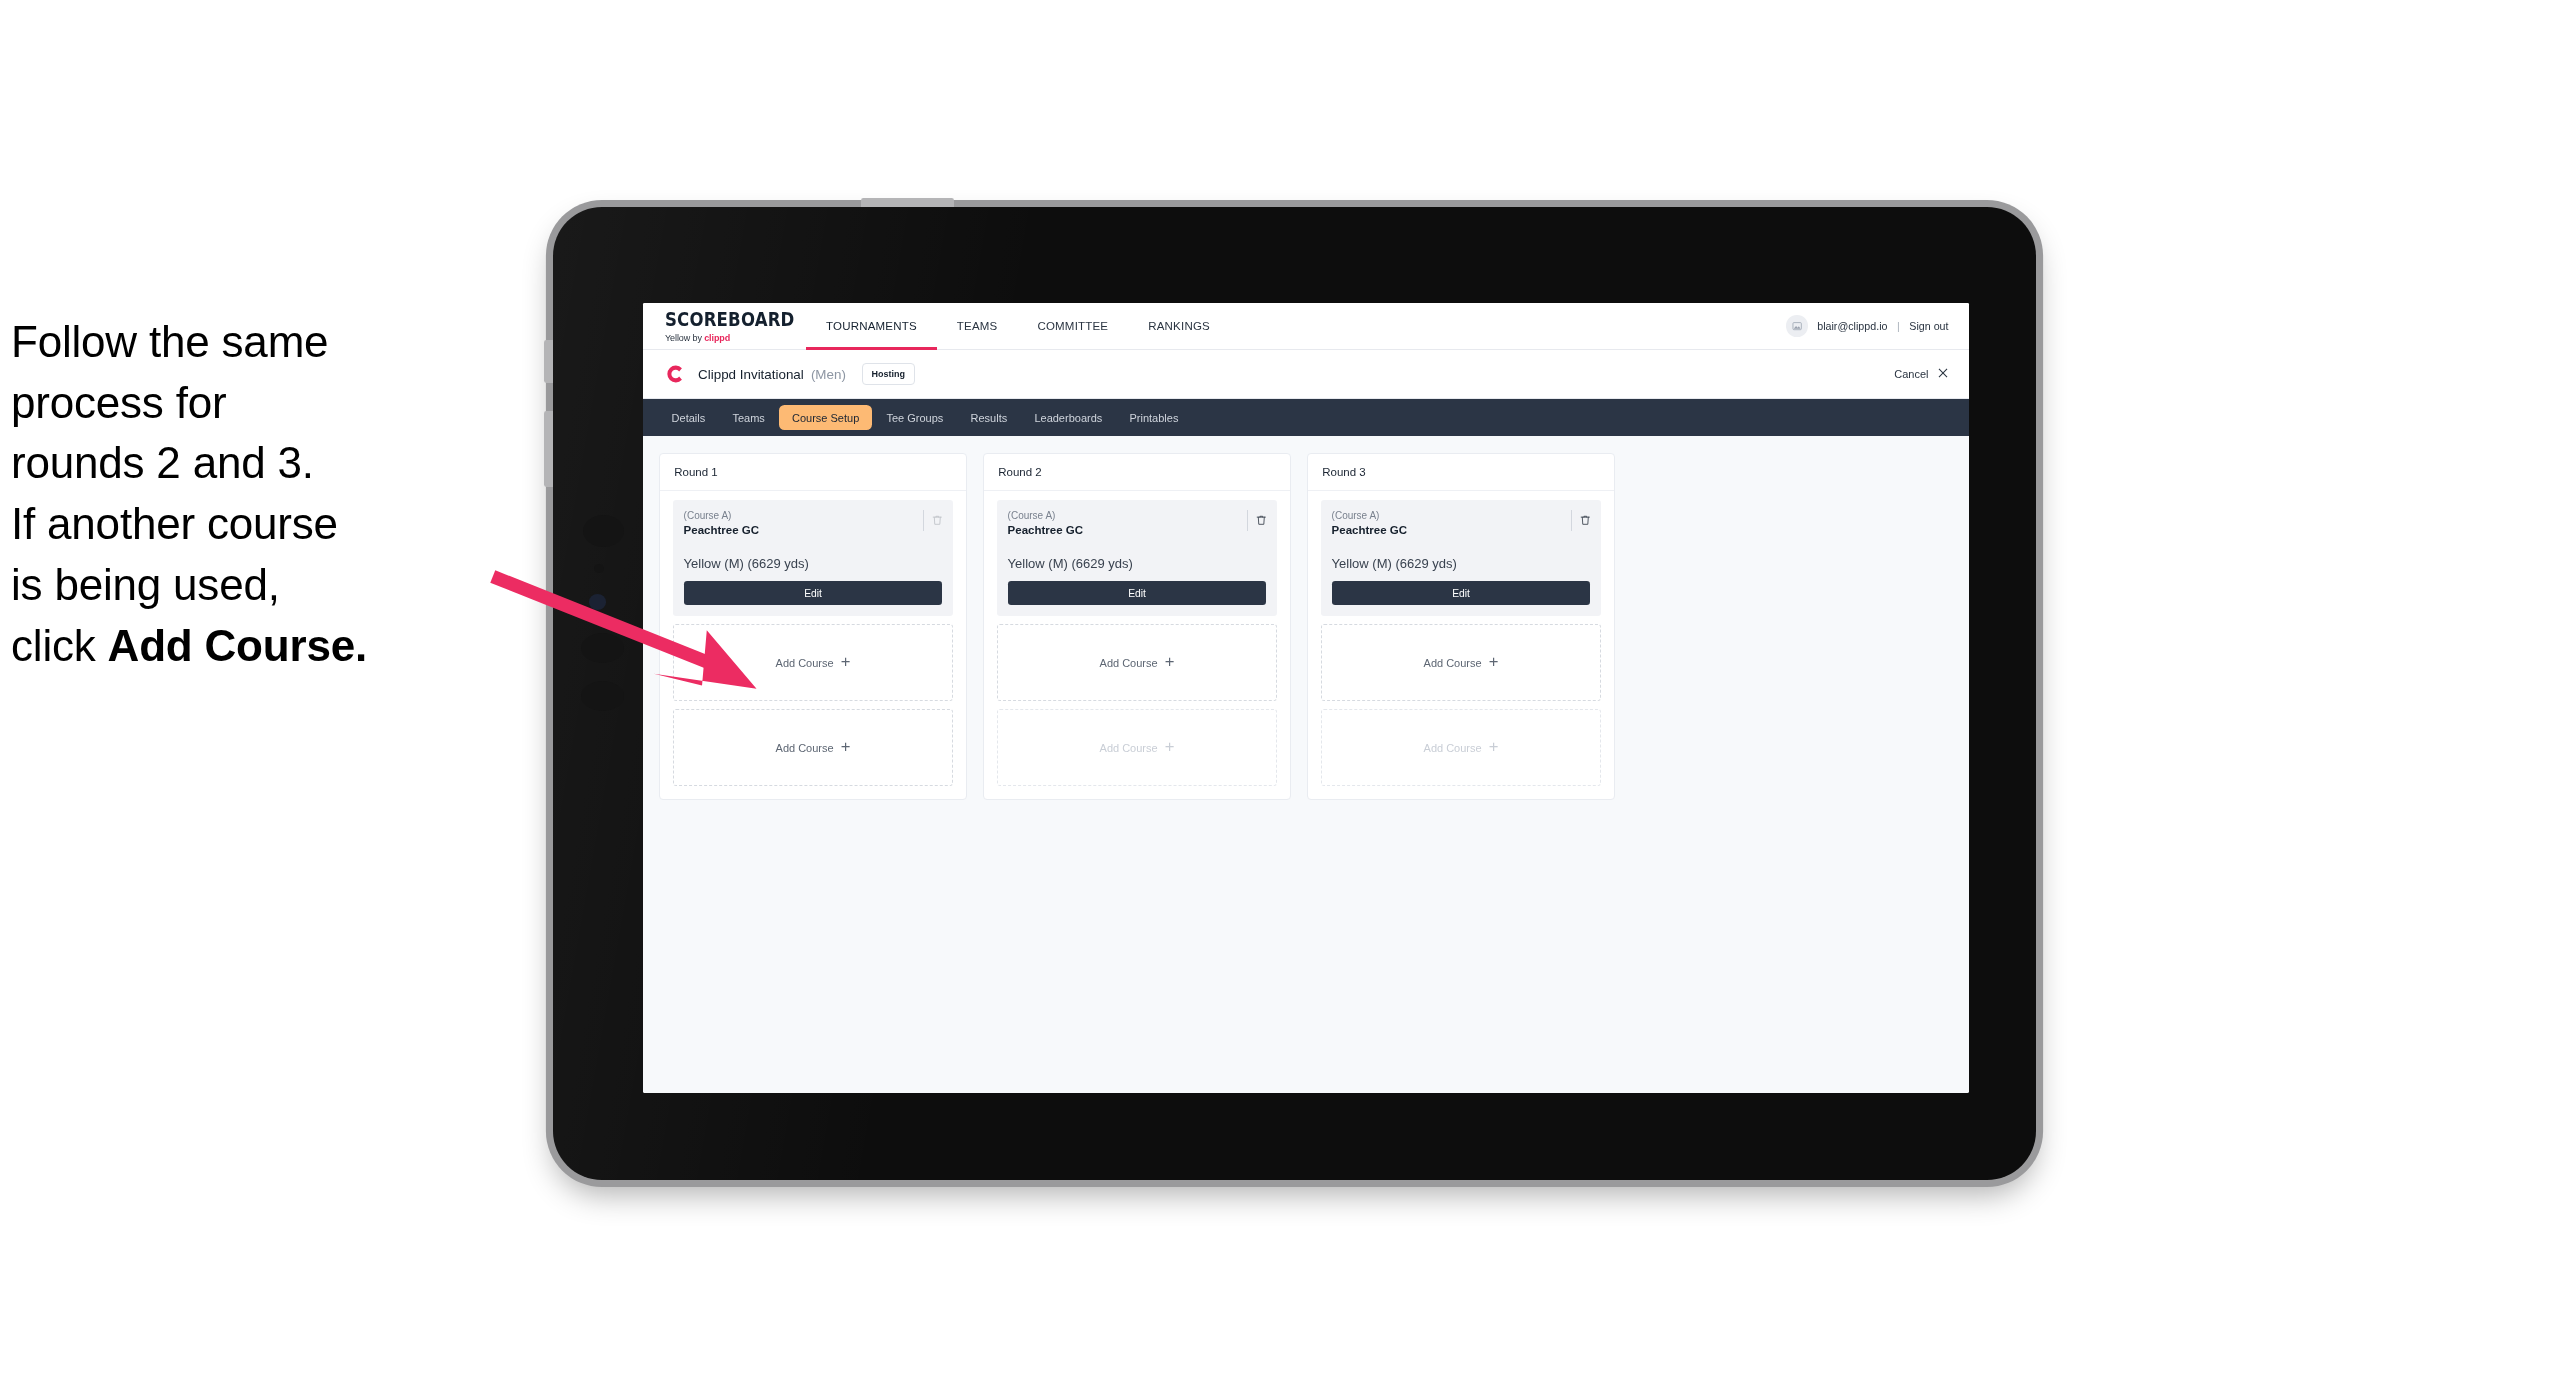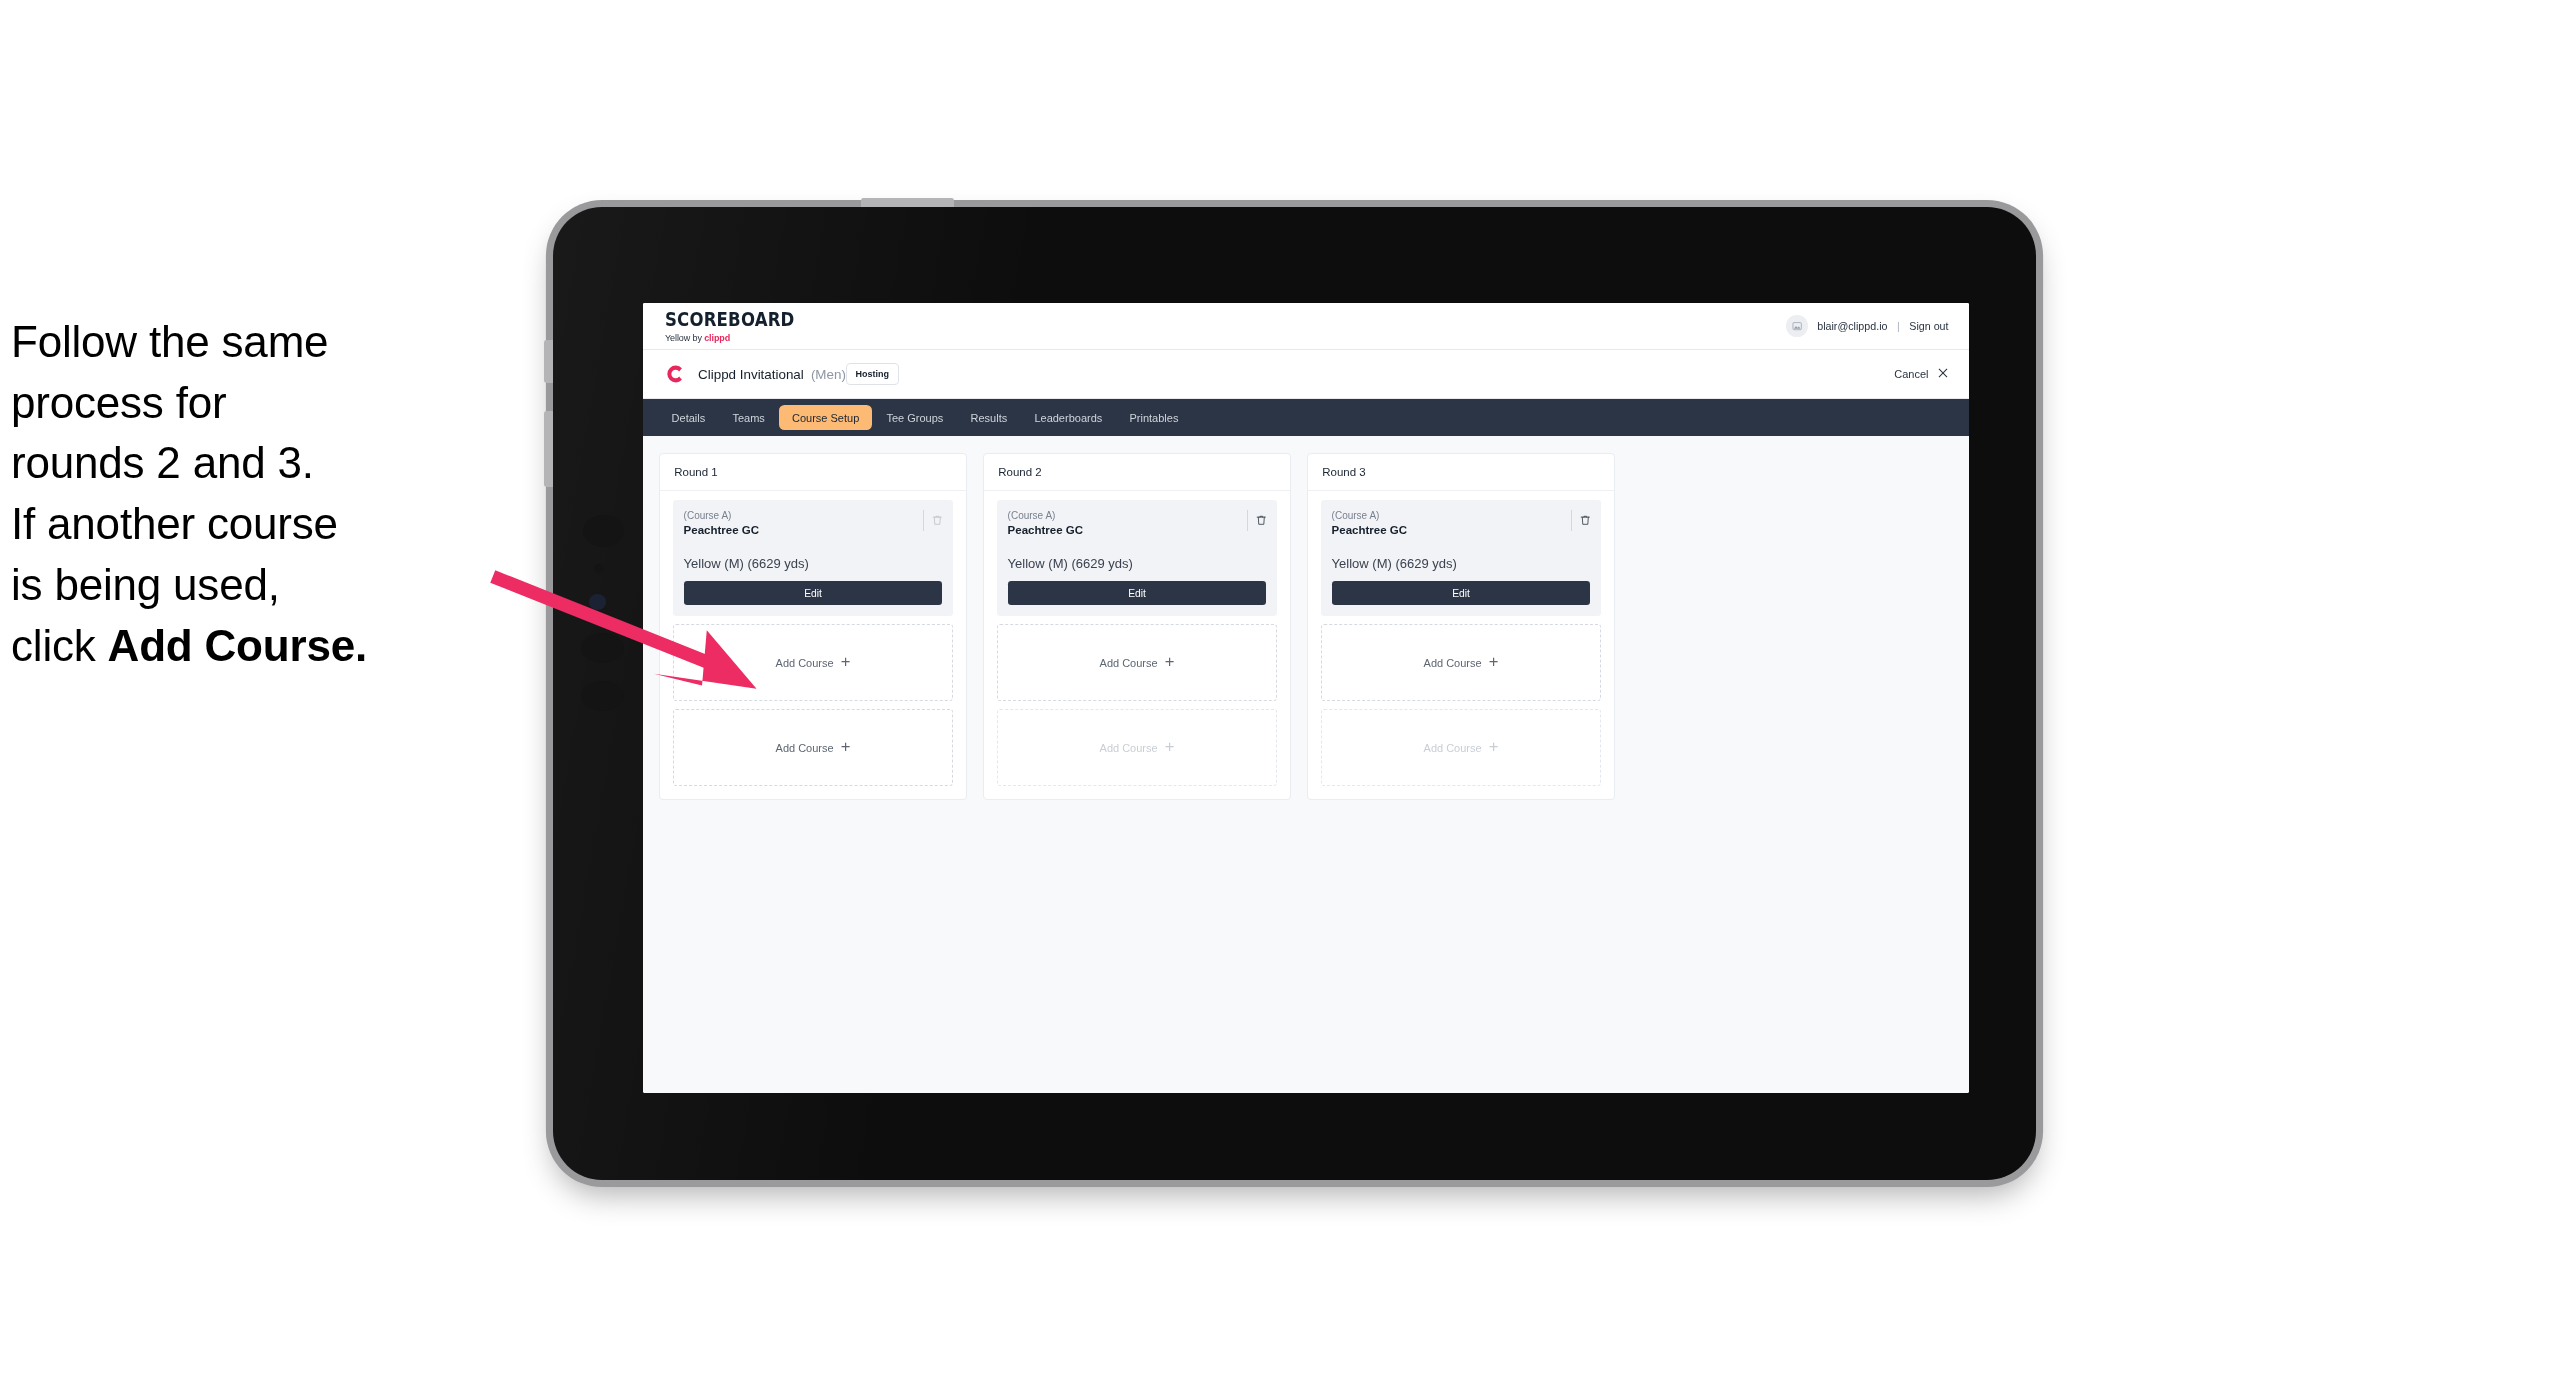--- a/index.html
+++ b/index.html
@@ -100,21 +100,21 @@
     height: 49px; background:#ffffff; display:flex; align-items:center;
     padding: 0 20.5px 0 22px; border-bottom: 0.8px solid #e7e9ee;
   }
   .c-logo {
     width: 20.5px; height: 20.5px; margin-right: 12.6px; flex:0 0 auto;
     display:flex; align-items:center; justify-content:center;
   }
   .t-name { font-size: 13.4px; color:#16202d; font-weight:400; }
   .t-gender { font-size: 13.4px; color:#8d96a3; margin-left:7.1px; }
   .t-badge {
-    margin-left: 0; border:0.8px solid #dfe3e9; border-radius:4px;
+    margin-left: 16px; border:0.8px solid #dfe3e9; border-radius:4px;
     padding: 4.7px 8.7px; font-size:9px; font-weight:700; color:#16202d; background:#fff;
   }
   .titlebar-right {
     margin-left:auto; display:flex; align-items:center; gap:8px;
     font-size:11px; color:#2a3441; cursor:pointer;
   }
 
   
   .tabstrip {
     height: 37px; background:#2b3545; display:flex; align-items:center; padding-left: 16px; gap: 2px;
@@ -191,20 +191,26 @@
     <div class="bezel-dot" style="left:28.4px; top:474px; width:43px; height:30px;"></div>
 
     <div id="screen">
 
       <div class="topbar">
         <div class="logo-block">
           <div class="logo-main">SCOREBOARD</div>
           <div class="logo-sub"><span>Yellow by </span><span class="brand">clippd</span></div>
         </div>
 
+        <nav class="topnav">
+          <div class="topnav-item active">TOURNAMENTS</div>
+          <div class="topnav-item">TEAMS</div>
+          <div class="topnav-item">COMMITTEE</div>
+          <div class="topnav-item">RANKINGS</div>
+        </nav>
 
         <div class="topbar-right">
           <div class="avatar">
             <svg width="10.3" height="10.3" viewBox="0 0 16 16" aria-hidden="true">
               <rect x="1.5" y="2.5" width="13" height="11" rx="1.5" fill="none" stroke="#9aa2af" stroke-width="1.2"></rect>
               <path d="M2.6 12 6.3 7.6l2.4 2.7 1.9-2 2.8 3.7z" fill="#9aa2af"></path>
             </svg>
           </div>
           <span>blair@clippd.io</span>
           <span class="sep">|</span>

